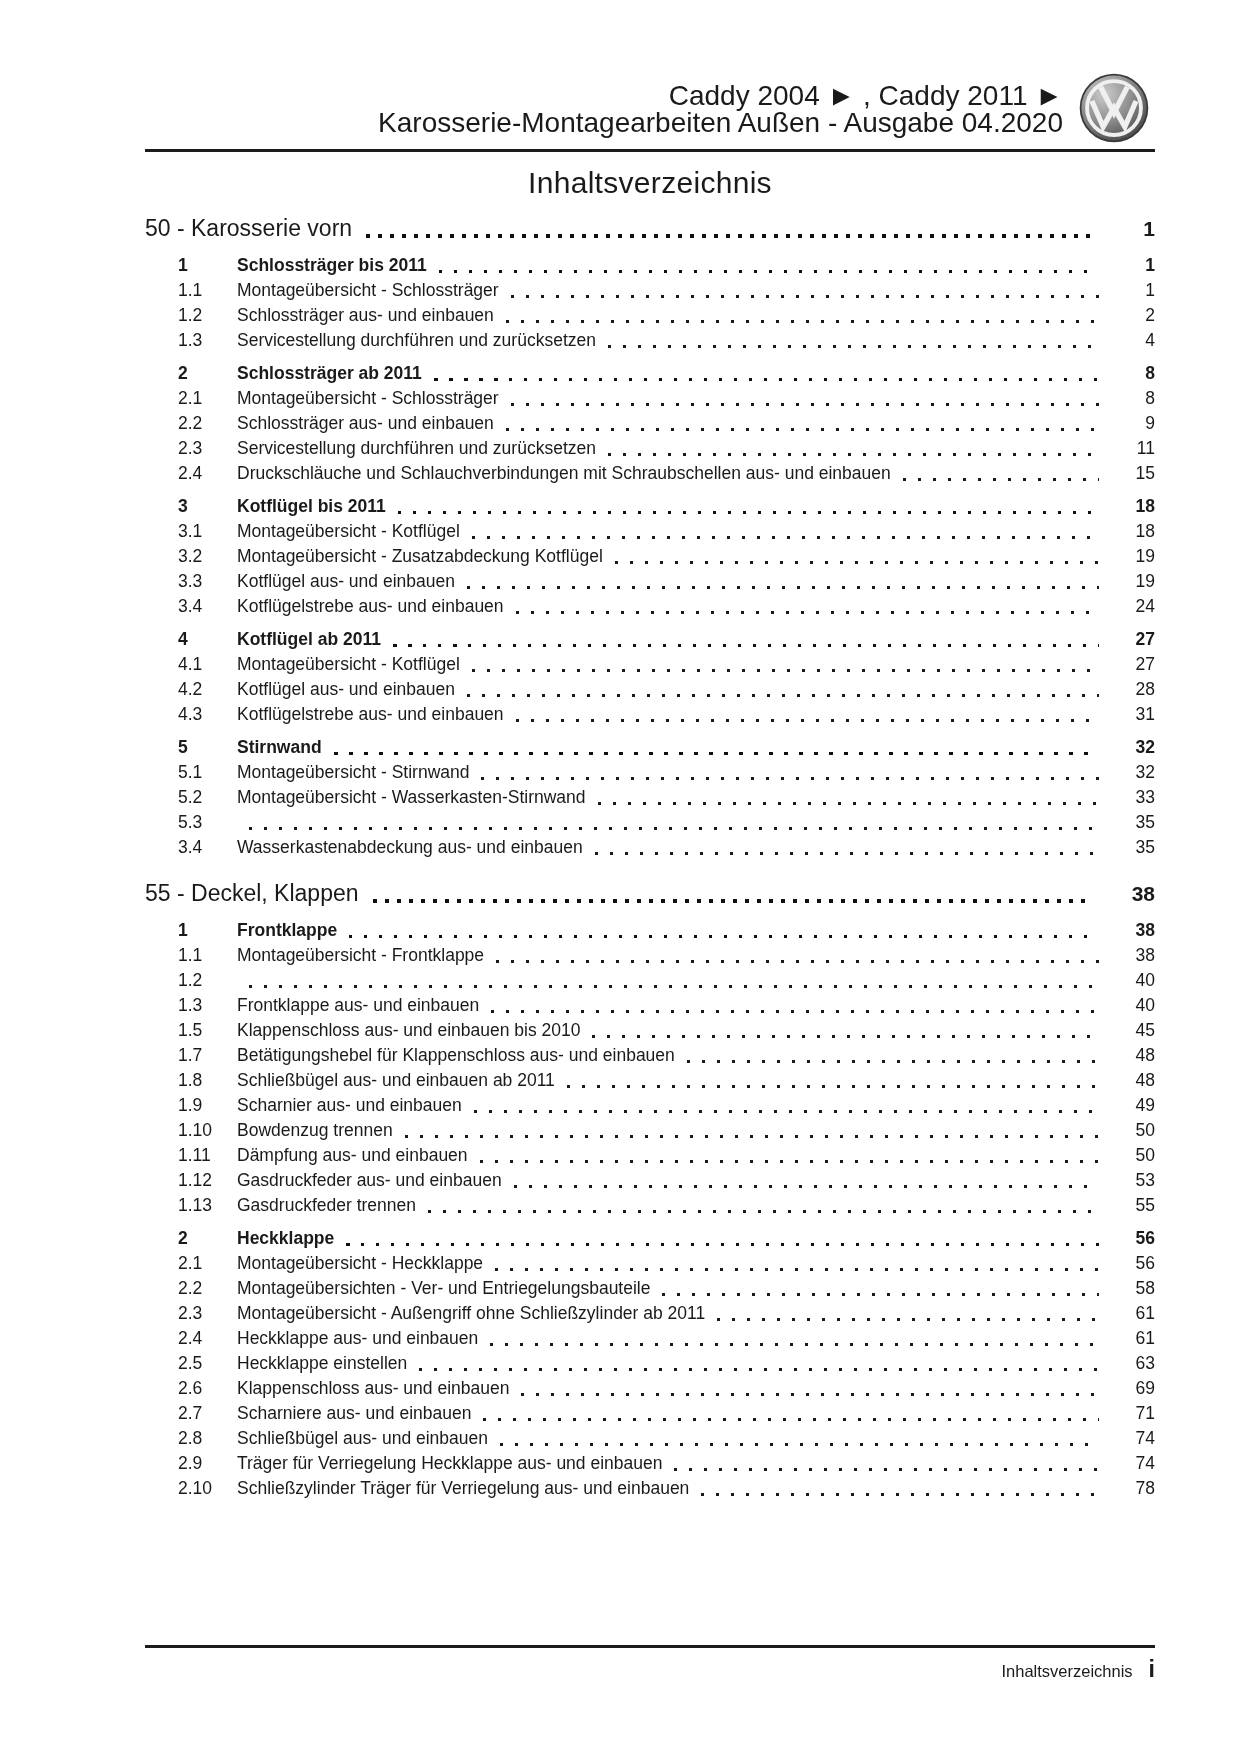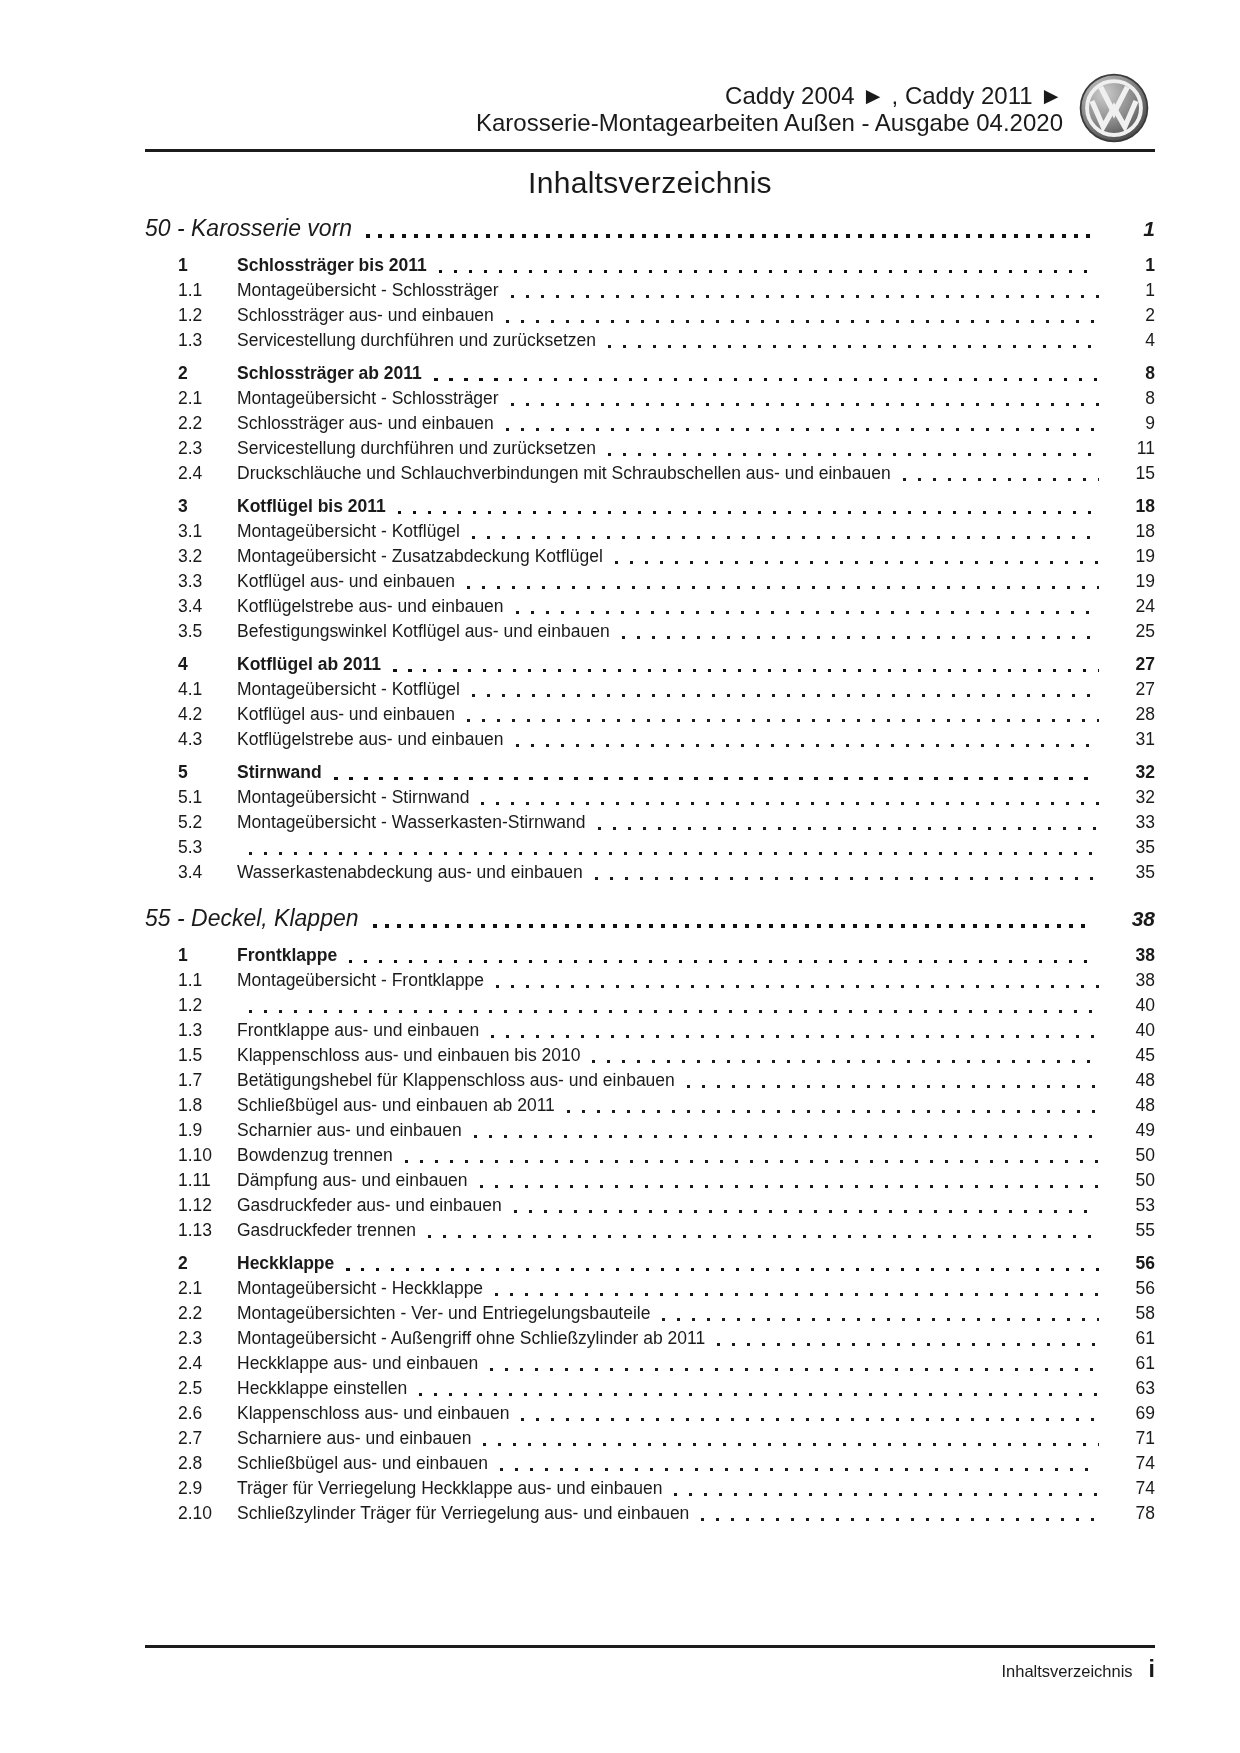--- a/index.html
+++ b/index.html
@@ -8,21 +8,21 @@
     background: #ffffff;
     color: #1a1a1a;
     font-family: "Liberation Sans", sans-serif;
     position: relative;
     overflow: hidden;
   }
 
   
   .header-text {
     position: absolute; top: 82px; right: 177px;
-    text-align: right; font-size: 24px; line-height: 27px;
+    text-align: right; font-size: 28px; line-height: 27px;
     white-space: nowrap;
   }
   .vw-logo {
     position: absolute; top: 73px; left: 1079px;
     width: 70px; height: 70px; display: block;
   }
   .rule {
     position: absolute; left: 145px; width: 1010px; height: 3px;
     background: #1c1c1c;
   }
@@ -37,21 +37,20 @@
 
   
   .toc { position: absolute; top: 212px; left: 145px; width: 1010px; }
 
   .chapter-block { margin: 0; }
   .chapter-row {
     display: flex; align-items: baseline;
     font-size: 23px; line-height: 33px;
     margin: 17px 0 7px 0;
     white-space: nowrap;
-    font-style: italic;
   }
   .chapter-block:first-child .chapter-row { margin-top: 0; }
   .chapter-row .pg {
     font-size: 21px; font-weight: 700;
     min-width: 48px; text-align: right; flex: none;
   }
 
   .row {
     display: flex; align-items: baseline;
     font-size: 17.5px; line-height: 25px;
@@ -199,26 +198,20 @@
         <span class="t">Kotflügel aus- und einbauen</span>
         <div class="leader"></div>
         <span class="pg">19</span>
       </div>
       <div class="row">
         <span class="num">3.4</span>
         <span class="t">Kotflügelstrebe aus- und einbauen</span>
         <div class="leader"></div>
         <span class="pg">24</span>
       </div>
-      <div class="row">
-        <span class="num">3.5</span>
-        <span class="t">Befestigungswinkel Kotflügel aus- und einbauen</span>
-        <div class="leader"></div>
-        <span class="pg">25</span>
-      </div>
       <div class="row section">
         <span class="num">4</span>
         <span class="t">Kotflügel ab 2011</span>
         <div class="leader"></div>
         <span class="pg">27</span>
       </div>
       <div class="row">
         <span class="num">4.1</span>
         <span class="t">Montageübersicht - Kotflügel</span>
         <div class="leader"></div>

